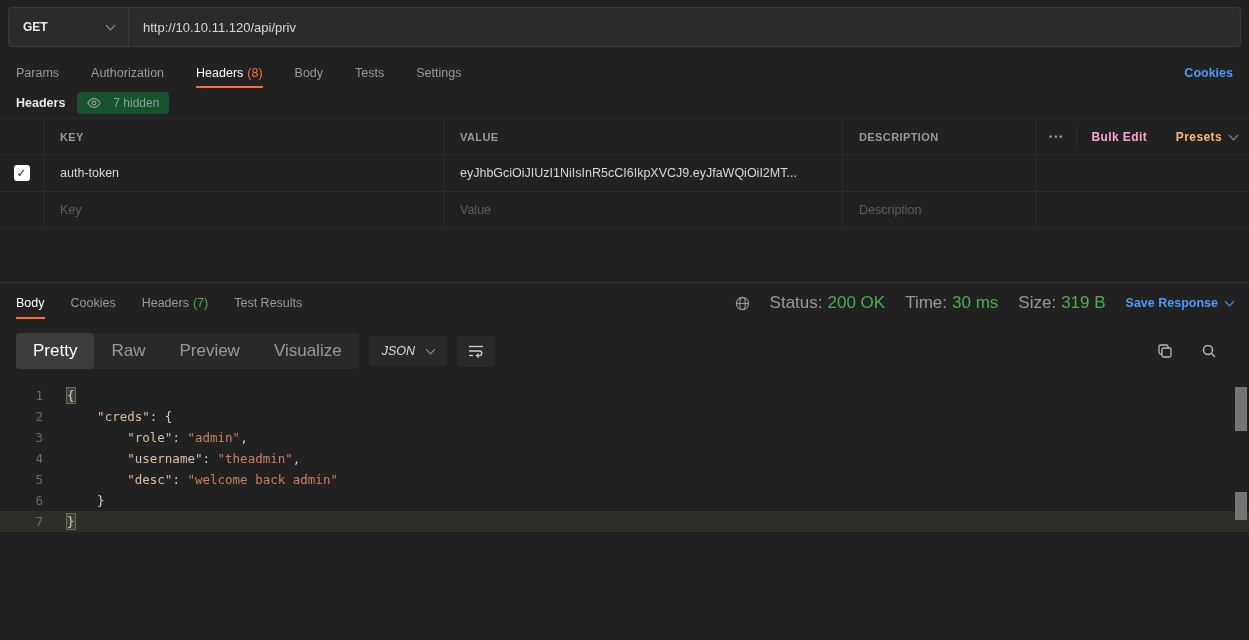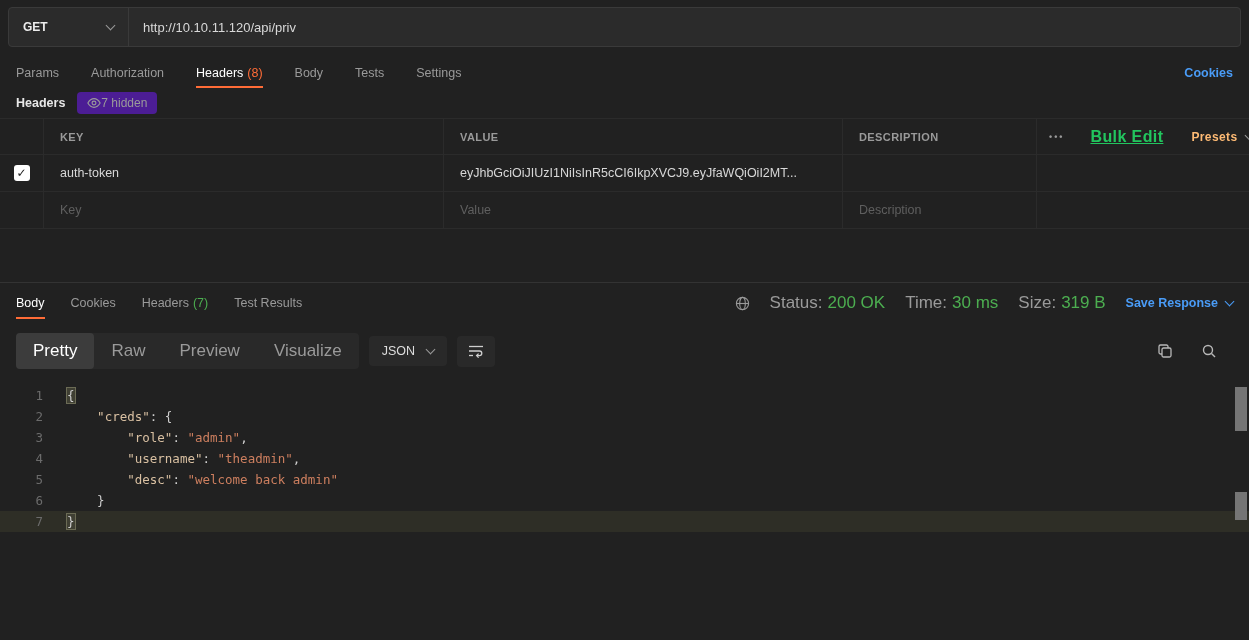--- a/index.html
+++ b/index.html
@@ -28,38 +28,38 @@
   .tabs-row { display: flex; align-items: center; height: 38px; padding: 0 16px; gap: 32px; }
   .tab { color: #9a9a9a; font-size: 12.5px; cursor: pointer; position: relative; height: 38px; display: flex; align-items: center; gap: 4px; }
   .tab.active { color: #fff; }
   .tab.active::after { content: ""; position: absolute; left: 0; right: 0; bottom: 4px; height: 2px; background: var(--orange); }
   .tab .count-orange { color: var(--orange); }
   .cookies-link { margin-left: auto; color: var(--blue); font-size: 12.5px; font-weight: 600; cursor: pointer; }
 
   
   .headers-subrow { display: flex; align-items: center; height: 36px; padding: 0 16px; gap: 12px; }
   .headers-title { font-size: 12.5px; font-weight: 700; color: #e8e8e8; }
-  .hidden-pill { display: flex; align-items: center; gap: 0; background: #4c1d95; border-radius: 4px; padding: 4px 10px; color: #9a9a9a; font-size: 12px; cursor: pointer; }
+  .hidden-pill { display: flex; align-items: center; gap: 12px; background: #14532d; border-radius: 4px; padding: 4px 10px; color: #9a9a9a; font-size: 12px; cursor: pointer; }
 
   
   .kv-table { margin-top: 4px; width: 100%; }
   .kv-row { display: grid; grid-template-columns: 44px 400px 399px 194px 1fr; border-bottom: 1px solid #2b2b2b; height: 37px; }
   .kv-row.header { border-top: 1px solid #2b2b2b; }
   .kv-cell { display: flex; align-items: center; padding: 0 16px; border-right: 1px solid #2b2b2b; overflow: hidden; white-space: nowrap; }
   .kv-cell.last { border-right: none; }
   .kv-row.header .kv-cell { color: #9a9a9a; font-size: 11px; font-weight: 700; letter-spacing: 0.4px; }
   .kv-cell.checkbox-cell { justify-content: center; padding: 0; }
   .cell-text { font-size: 12.5px; color: #d8d8d8; overflow: hidden; white-space: nowrap; }
   .cell-input { width: 100%; background: transparent; border: none; outline: none; color: #d8d8d8; font-size: 12.5px; font-family: inherit; }
   .cell-input::placeholder { color: #5f5f5f; }
   .checkbox { width: 16px; height: 16px; background: #ffffff; border-radius: 3px; display: flex; align-items: center; justify-content: center; color: #212121; font-size: 12px; font-weight: 700; cursor: pointer; }
   .hdr-controls { display: flex; align-items: center; padding: 0 12px 0 0; }
   .more-dots { color: #9a9a9a; font-size: 9px; letter-spacing: 2px; padding: 0 12px; cursor: pointer; }
   .vsep { width: 1px; height: 22px; background: #2f2f2f; }
-  .bulk-edit { color: #22c55e; font-size: 16px; font-weight: 700; padding: 0 14px; cursor: pointer; text-decoration: underline; }
+  .bulk-edit { color: #f9a8d4; font-size: 12px; font-weight: 700; padding: 0 14px; cursor: pointer; }
   .presets { margin-left: auto; display: flex; align-items: center; gap: 8px; color: #fdba74; font-size: 12px; font-weight: 700; cursor: pointer; padding-left: 14px; }
 
   .spacer { height: 140px; }
 
   
   .response { border-top: 1px solid #333333; }
   .resp-tabs { display: flex; align-items: center; height: 40px; padding: 0 16px; gap: 26px; }
   .resp-tab { color: #9a9a9a; font-size: 12.5px; cursor: pointer; height: 40px; display: flex; align-items: center; gap: 4px; position: relative; }
   .resp-tab.active { color: #fff; }
   .resp-tab.active::after { content: ""; position: absolute; left: 0; right: 0; bottom: 4px; height: 2px; background: var(--orange); }
@@ -68,21 +68,21 @@
   .stat { display: flex; gap: 5px; font-size: 17px; justify-content: space-between; }
   .stat-label { color: #9a9a9a; }
   .stat-value { color: var(--green); }
   .save-response { display: flex; align-items: center; gap: 8px; color: var(--blue); font-size: 12.5px; font-weight: 600; cursor: pointer; }
 
   
   .resp-toolbar { display: flex; align-items: center; padding: 10px 16px; gap: 10px; }
   .views { display: flex; background: #292929; border-radius: 4px; }
   .view { padding: 8px 17px; color: #9a9a9a; font-size: 17px; cursor: pointer; border-radius: 4px; }
   .view.active { background: #3c3c3c; color: #fff; }
-  .fmt-select { display: flex; align-items: center; gap: 12px; background: #292929; border-radius: 4px; padding: 8px 13px; color: #dddddd; font-size: 12.5px; cursor: pointer; }
+  .fmt-select { display: flex; align-items: center; gap: 12px; background: #292929; border-radius: 4px; padding: 8px 13px; color: #dddddd; font-size: 12.5px; cursor: pointer; font-style: italic; }
   .wrap-btn { background: #292929; border-radius: 4px; width: 38px; height: 31px; display: flex; align-items: center; justify-content: center; cursor: pointer; }
   .toolbar-right { margin-left: auto; display: flex; align-items: center; gap: 28px; padding-right: 16px; }
   .icon-btn { cursor: pointer; display: flex; align-items: center; }
 
   
   .code-wrap { flex: 1; position: relative; padding-top: 6px; font-family: "DejaVu Sans Mono", "Liberation Mono", monospace; font-size: 12.5px; }
   .code-line { display: flex; line-height: 21px; }
   .code-line.hl { background: #2e2e26; }
   .ln { width: 52px; text-align: right; padding-right: 9px; color: var(--ln); user-select: none; flex: none; }
   .lc { white-space: pre; padding-left: 15px; }

